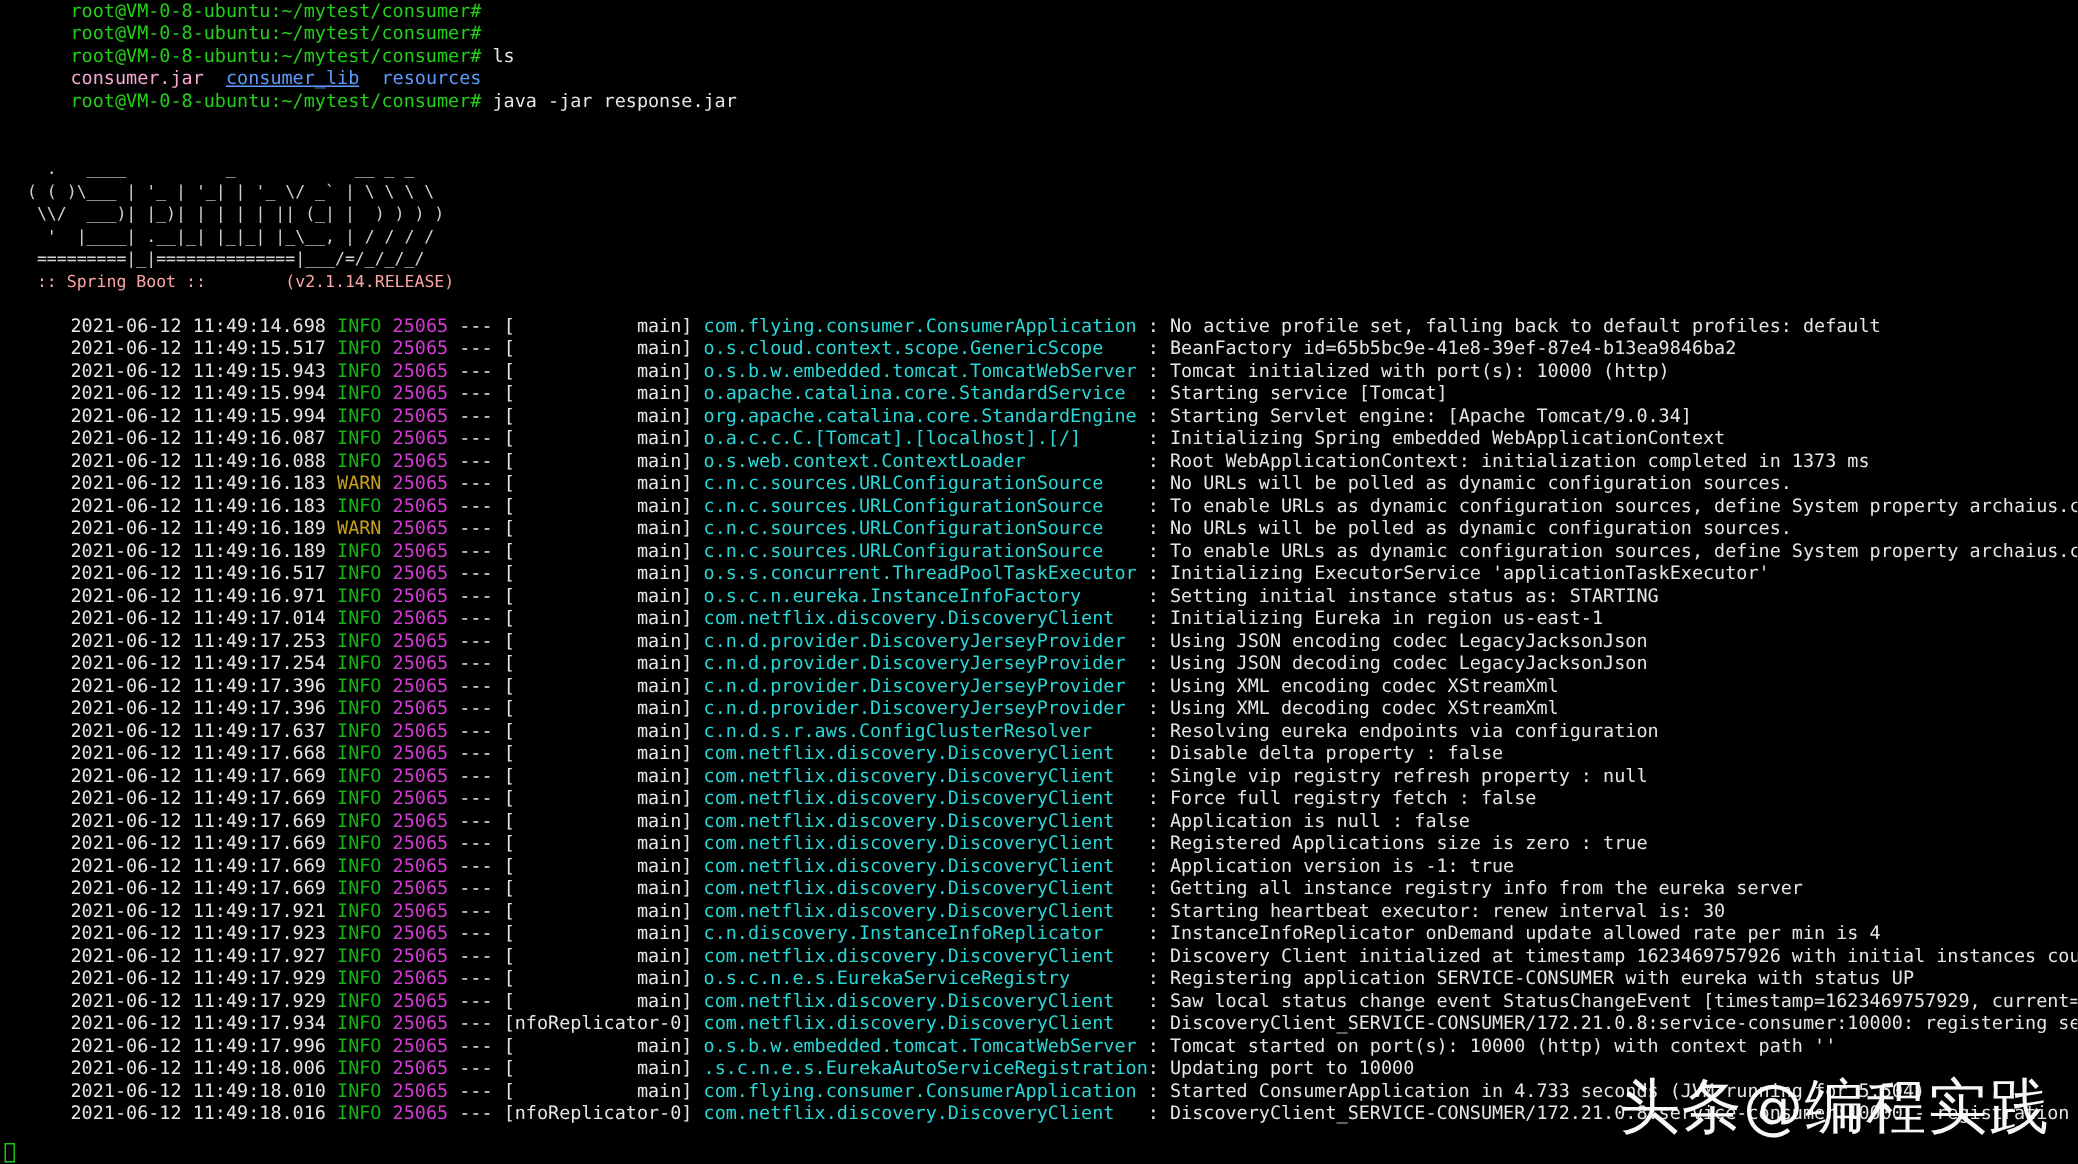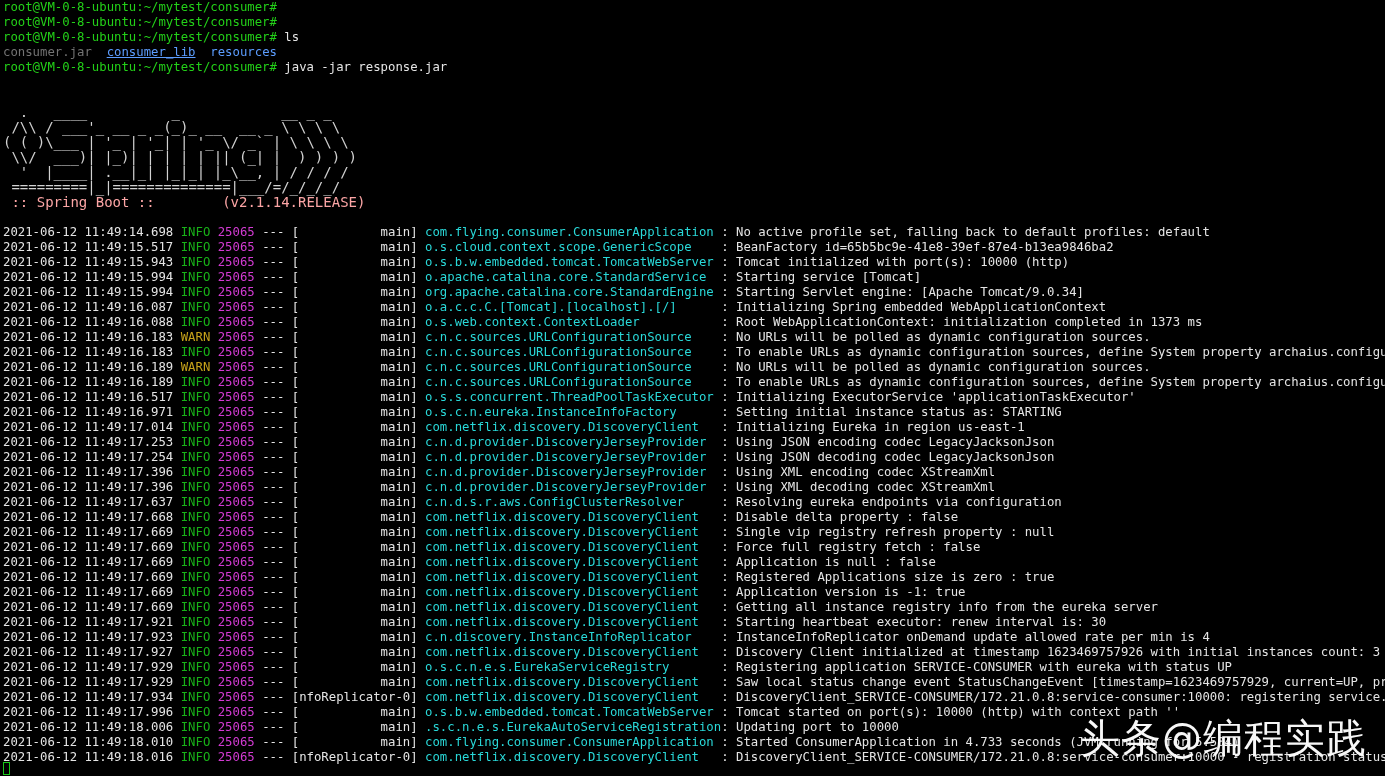--- a/index.html
+++ b/index.html
@@ -24,39 +24,39 @@
   }
   .line {
     height: 15px;
     line-height: 15px;
     font-size: 12.3px;
     letter-spacing: 0px;
     white-space: pre;
     color: #e5e5e5;
     overflow: hidden;
   }
-  .scr { padding-left: 3px; }
+  .scr { padding-left: 3px; margin-left: 44px; }
   
   .c-green   { color: #18b218; }
   .c-green-b { color: #23d018; }
-  .c-red-b   { color: #737373; }
+  .c-red-b   { color: #f9a8d4; }
   .c-blue-b  { color: #5c9dff; }
   .c-cyan-b  { color: #29d8d8; }
   .c-mag-b   { color: #d33bd3; }
   .c-yellow-b{ color: #c7a21a; }
   .c-white   { color: #e5e5e5; }
   .underline { text-decoration: underline; }
 
   .banner-line {
     height: 15px;
     line-height: 15px;
-    font-size: 14px;
+    font-size: 11px;
     white-space: pre;
     color: #d2d2d2;
-    padding-left: 3px;
+    padding-left: 18px;
   }
   .banner-spring { color: #fca5a5; }
 
   #cursor {
     position: absolute;
     left: 3px;
     top: 762px;
     width: 7px;
     height: 13px;
     border: 1px solid #18c718;
@@ -86,21 +86,20 @@
 
   <div id="shell-head">
       <div class="line scr"><span class="c-green-b">root@VM-0-8-ubuntu:~/mytest/consumer#</span><span class="c-white"></span></div>
       <div class="line scr"><span class="c-green-b">root@VM-0-8-ubuntu:~/mytest/consumer#</span><span class="c-white"></span></div>
       <div class="line scr"><span class="c-green-b">root@VM-0-8-ubuntu:~/mytest/consumer#</span><span class="c-white"> ls</span></div>
       <div class="line scr"><span class="c-red-b">consumer.jar</span><span>  </span><span class="c-blue-b underline">consumer_lib</span><span>  </span><span class="c-blue-b">resources</span></div>
       <div class="line scr"><span class="c-green-b">root@VM-0-8-ubuntu:~/mytest/consumer#</span><span class="c-white"> java -jar response.jar</span></div>
       <div class="line scr"> </div>
       <div class="line scr"> </div>
       <div class="banner-line">  .   ____          _            __ _ _</div>
-      <div class="banner-line"> /\\ / ___'_ __ _ _(_)_ __  __ _ \ \ \ \</div>
       <div class="banner-line">( ( )\___ | '_ | '_| | '_ \/ _` | \ \ \ \</div>
       <div class="banner-line"> \\/  ___)| |_)| | | | | || (_| |  ) ) ) )</div>
       <div class="banner-line">  '  |____| .__|_| |_|_| |_\__, | / / / /</div>
       <div class="banner-line"> =========|_|==============|___/=/_/_/_/</div>
       <div class="banner-line"><span class="banner-spring"> :: Spring Boot :: </span><span class="banner-spring">       (v2.1.14.RELEASE)</span></div>
       <div class="line scr"> </div>
     </div>
 
   <div id="log-area">
       <div class="line scr"><span class="c-white">2021-06-12 11:49:14.698 </span><span class="c-green">INFO</span><span class="c-mag-b"> 25065</span><span class="c-white"> --- [</span><span class="c-white">           main</span><span class="c-white">] </span><span class="c-cyan-b">com.flying.consumer.ConsumerApplication </span><span class="c-white">: No active profile set, falling back to default profiles: default</span></div>

